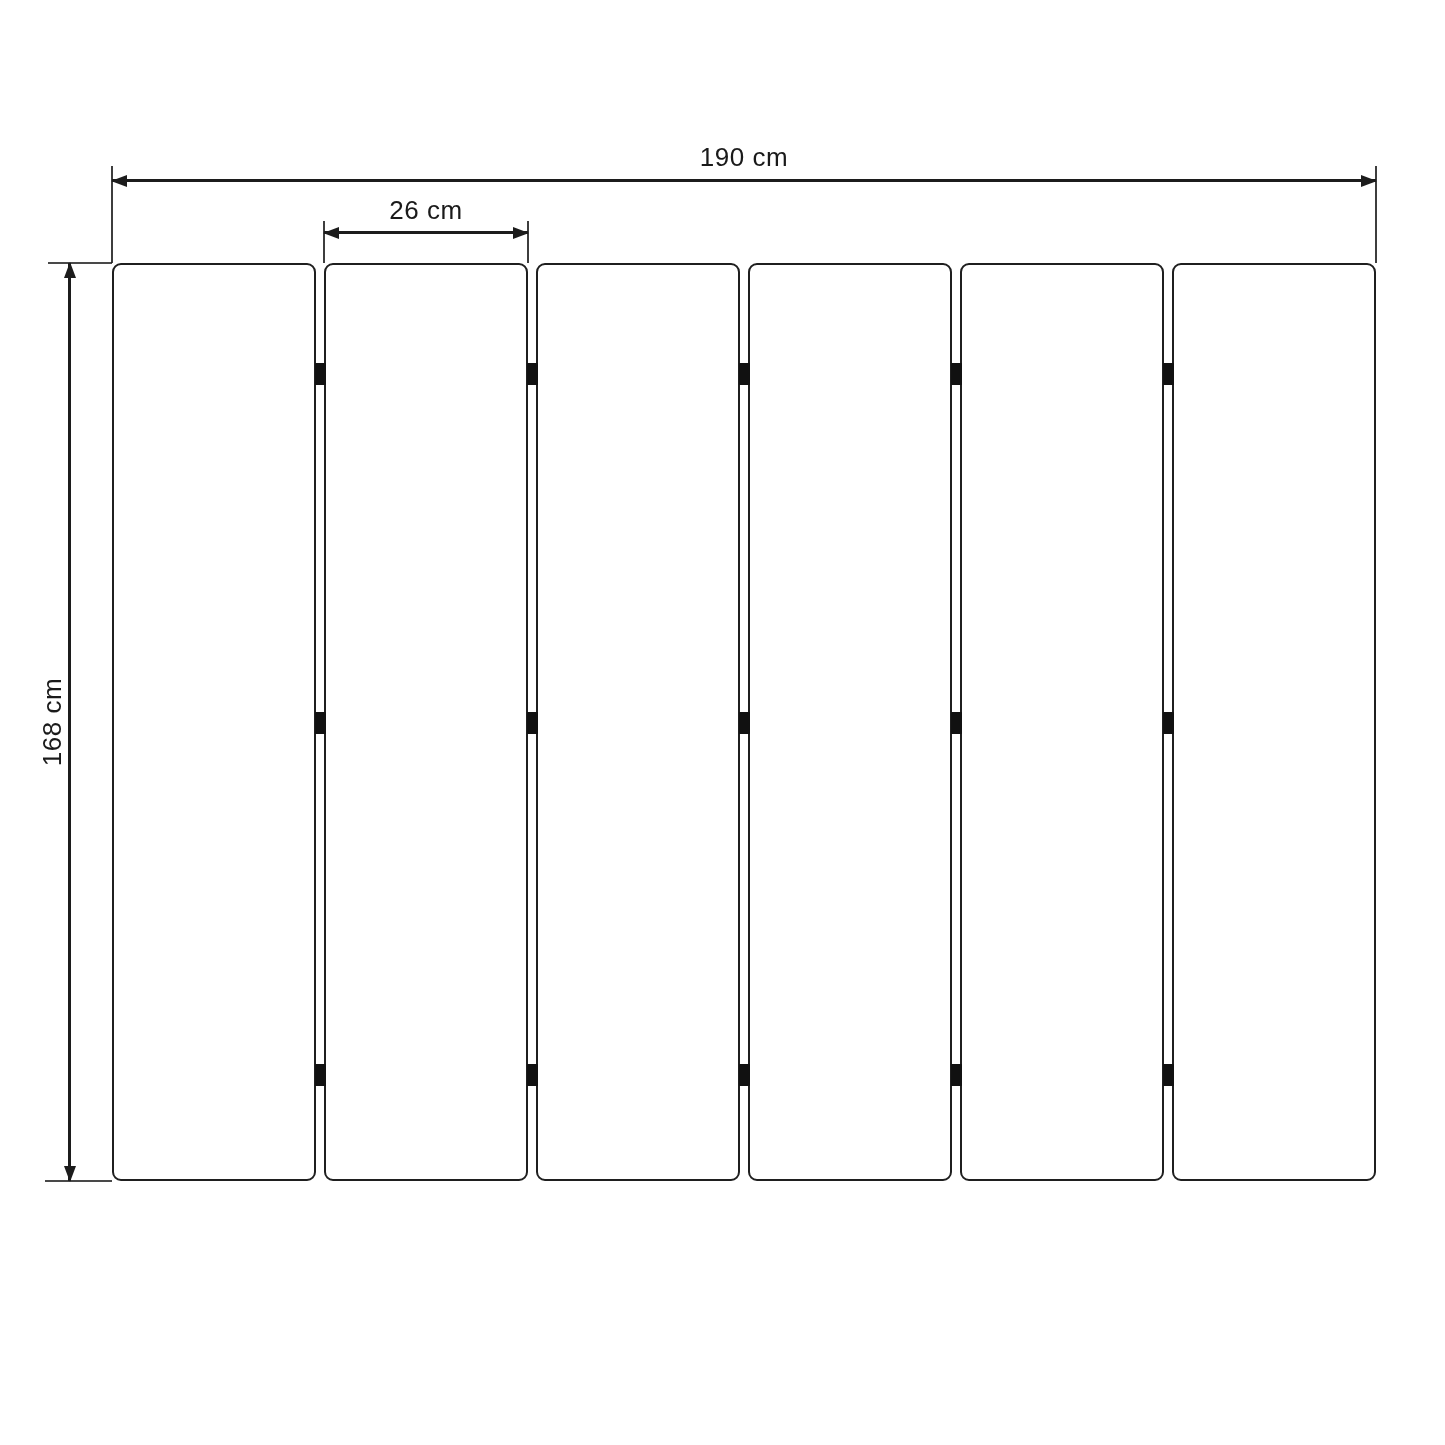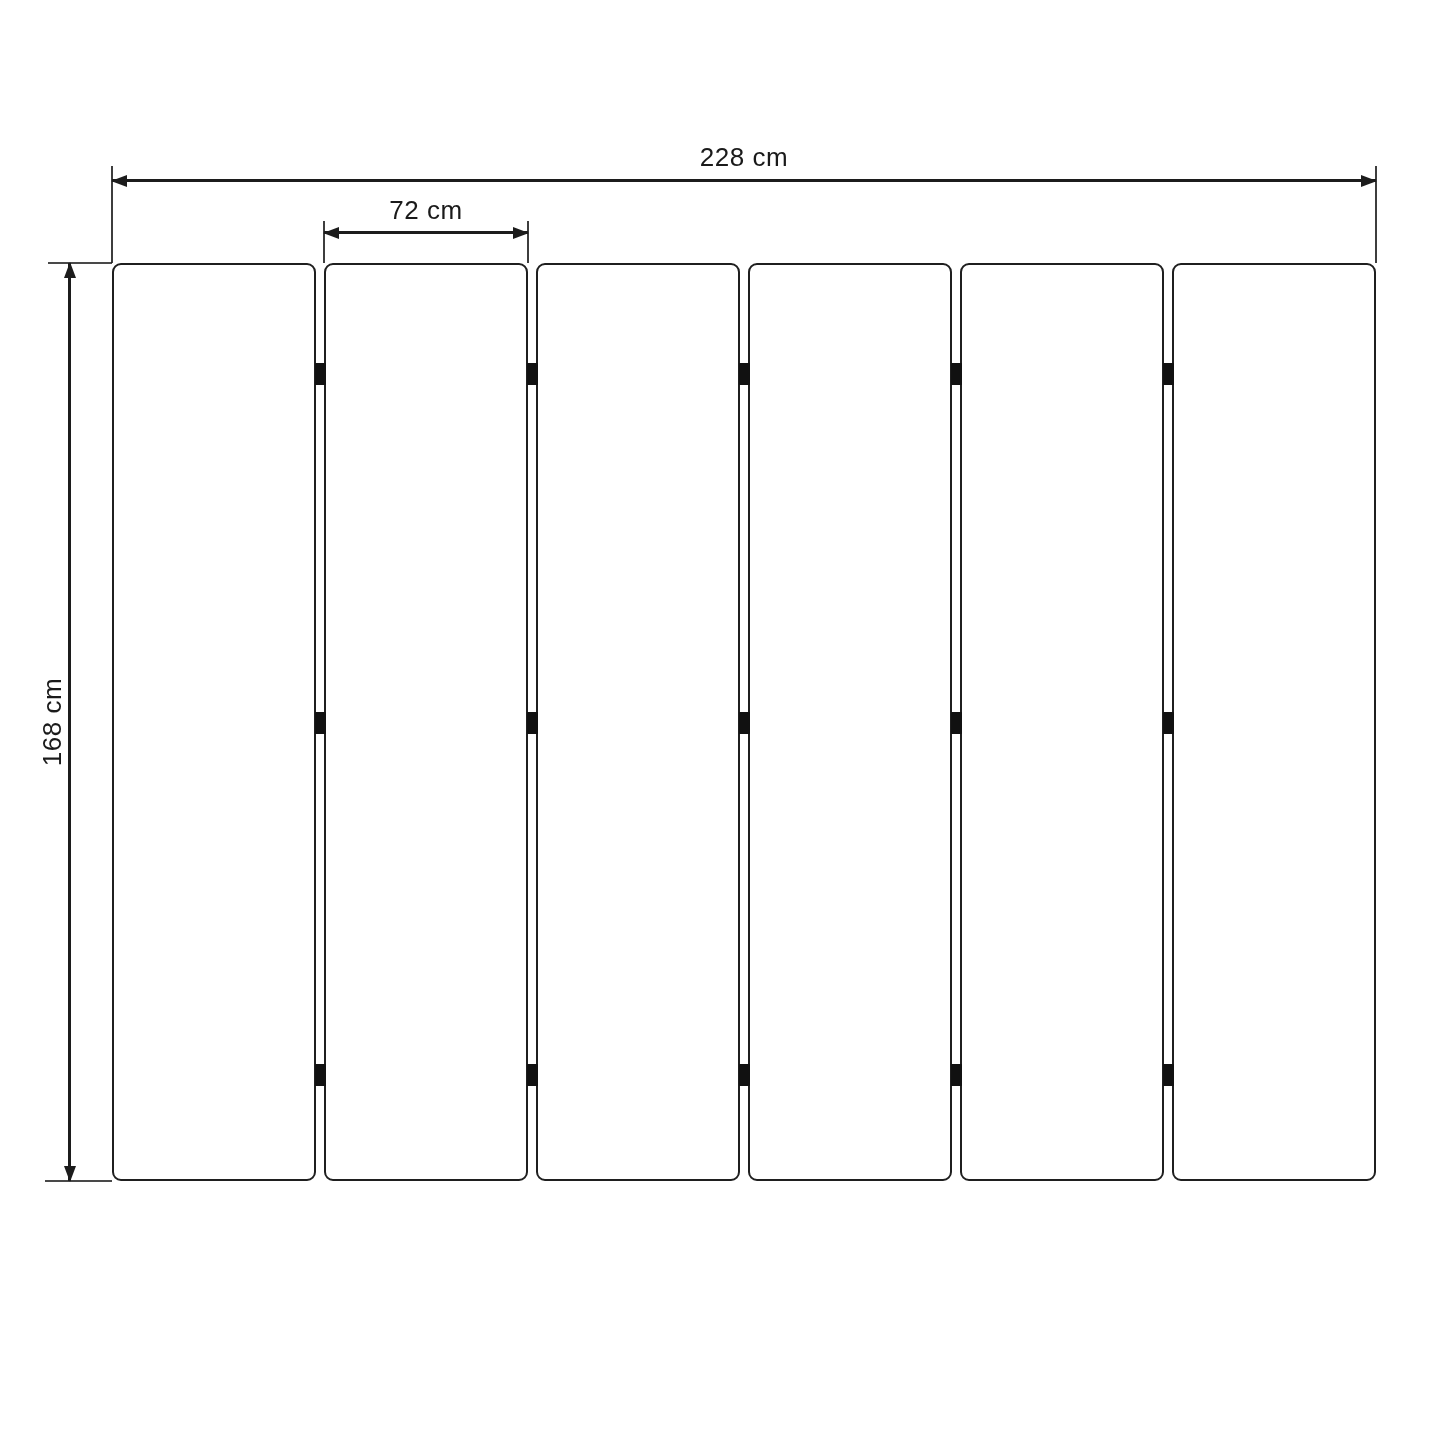--- a/index.html
+++ b/index.html
@@ -72,29 +72,29 @@
     width:11px;height:22px;
     background:var(--connector);
     border-radius:1px;
   }
 </style>
 </head>
 <body>
 
 <div class="canvas">
 
-  <div class="dim-label h" style="left:744px;top:142px">228 cm</div>
+  <div class="dim-label h" style="left:744px;top:142px">190 cm</div>
   <div class="ext-line-v" style="left:111px;top:166px;height:97px"></div>
   <div class="ext-line-v" style="left:1375px;top:166px;height:97px"></div>
   <div class="dim-line-h" style="left:112px;top:179px;width:1264px">
     <span class="arrow left"></span>
     <span class="arrow right"></span>
   </div>
 
-  <div class="dim-label h" style="left:426px;top:195px">72 cm</div>
+  <div class="dim-label h" style="left:426px;top:195px">26 cm</div>
   <div class="ext-line-v" style="left:323px;top:221px;height:42px"></div>
   <div class="ext-line-v" style="left:527px;top:221px;height:42px"></div>
   <div class="dim-line-h" style="left:324px;top:231px;width:204px">
     <span class="arrow left"></span>
     <span class="arrow right"></span>
   </div>
 
   <div class="dim-label v" style="left:52px;top:722px">168 cm</div>
   <div class="ext-line-h" style="left:48px;top:262px;width:64px"></div>
   <div class="ext-line-h" style="left:45px;top:1180px;width:67px"></div>

